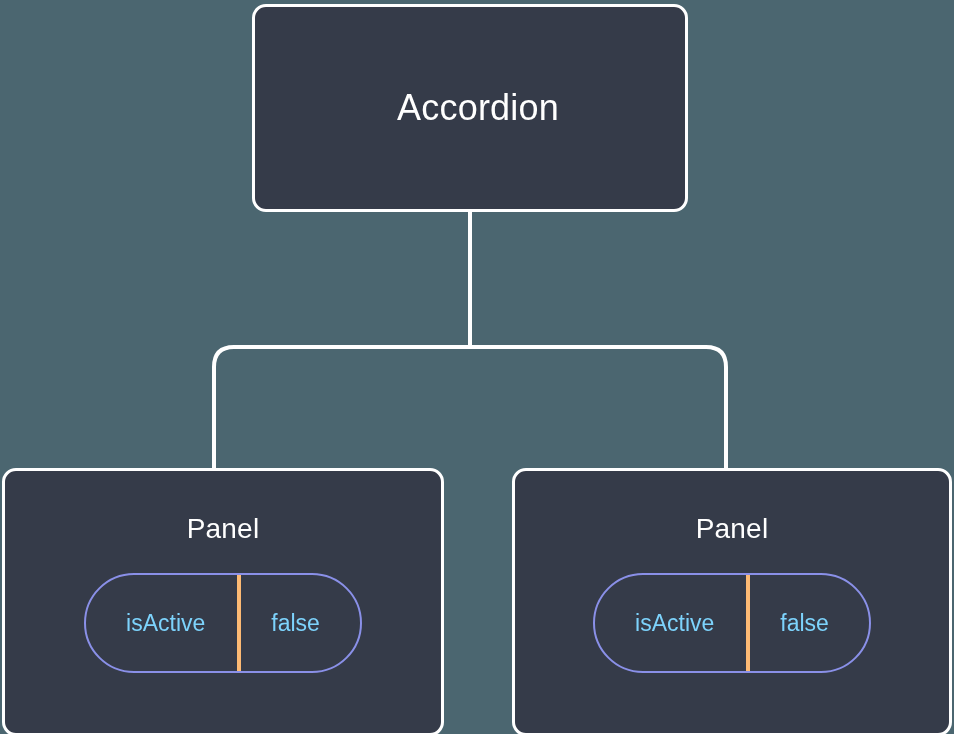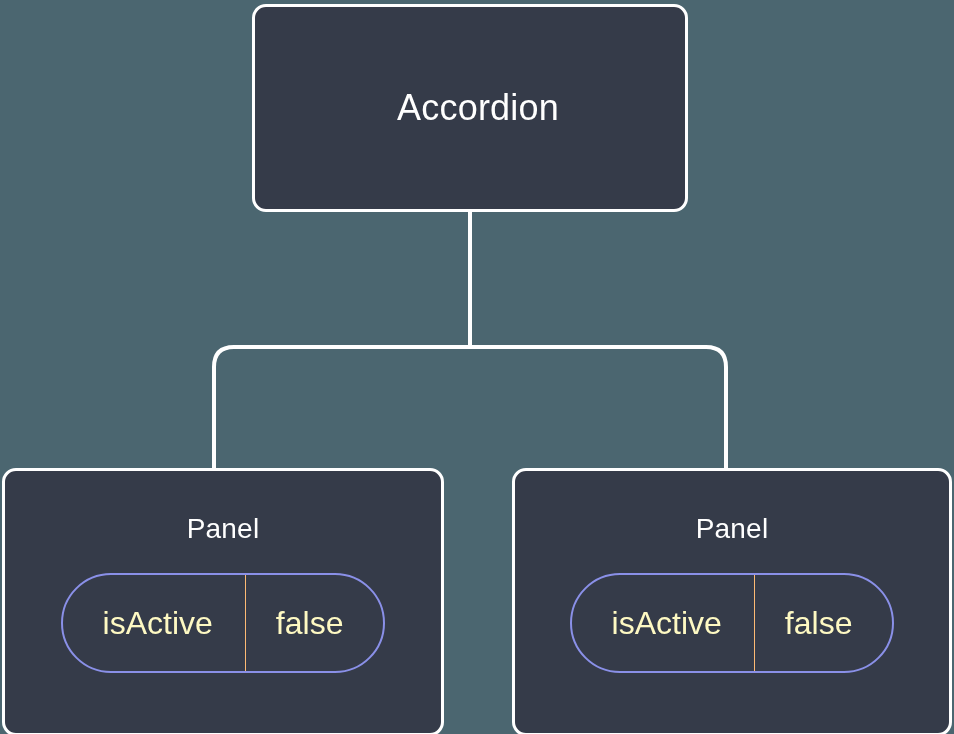--- a/index.html
+++ b/index.html
@@ -84,31 +84,31 @@
     height: 100px;
     border: 2px solid #8a90e8;
     border-radius: 50px;
     overflow: hidden;
   }
 
   .pill-key, .pill-val {
     display: flex;
     align-items: center;
     justify-content: center;
-    color: #fef9c3;
-    font-size: 32px;
+    color: #7dd3fc;
+    font-size: 23px;
     font-weight: 400;
     line-height: 1;
     white-space: nowrap;
   }
 
   .pill-key { padding: 0 32px 0 40px; }
   .pill-val {
     padding: 0 40px 0 30px;
-    border-left: 1px solid #fdba74;
+    border-left: 4px solid #fdba74;
   }
 </style>
 </head>
 <body>
 
 <div id="canvas">
 
   <svg id="connectors" viewBox="0 0 954 734" width="954" height="734" aria-hidden="true">
 
     <path d="M 470 212 L 470 347" fill="none" stroke="#ffffff" stroke-width="4" stroke-linecap="butt"></path>

